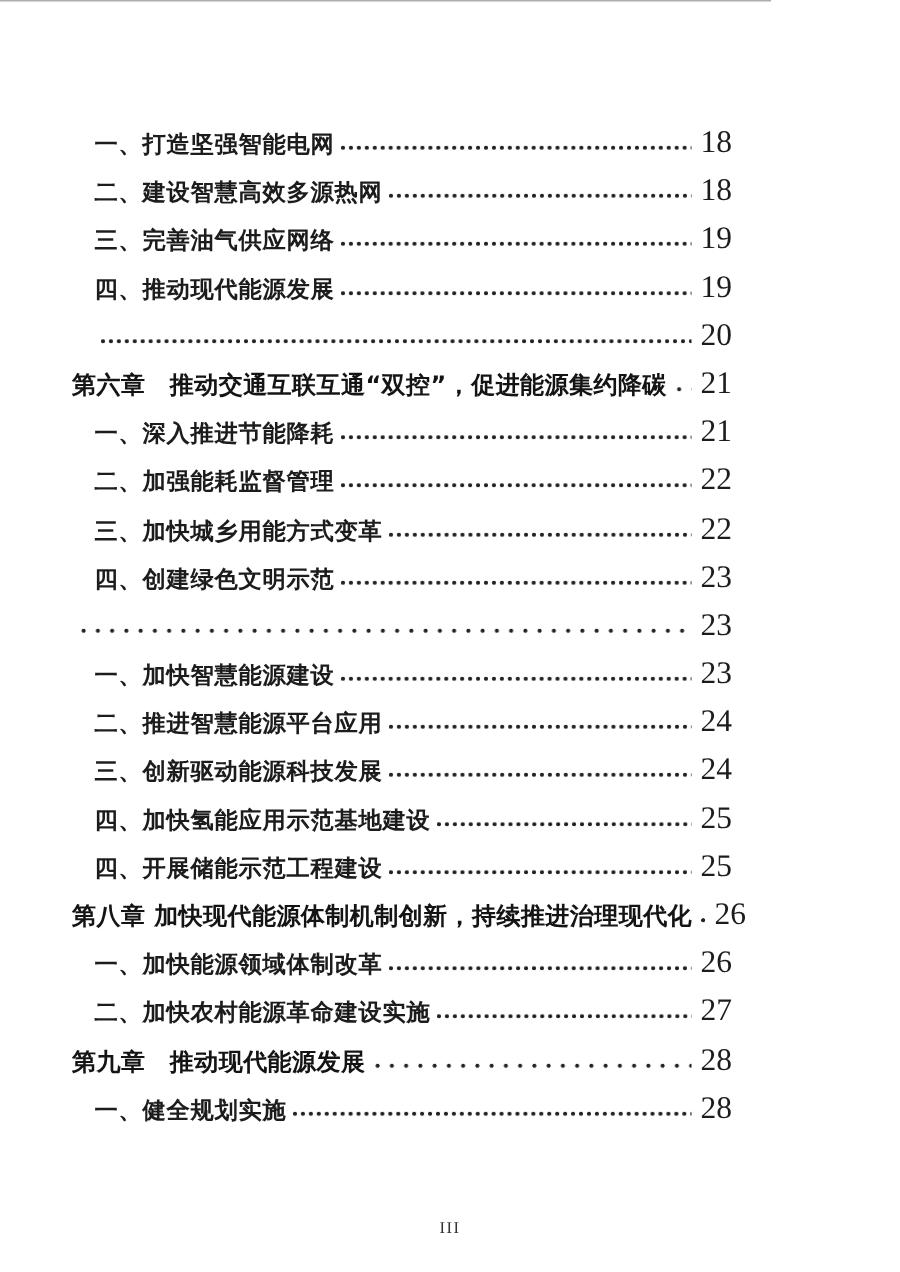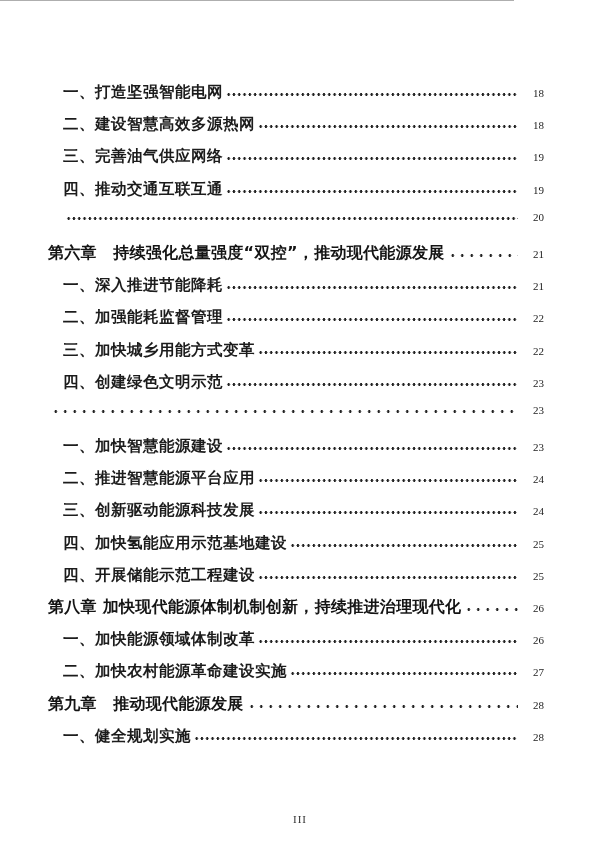--- a/index.html
+++ b/index.html
@@ -22,21 +22,21 @@
     width: 514px;
     height: 1px;
     background: #9a9a9a;
     opacity: .8;
   }
   .toc {
     position: absolute;
     top: 75px;
     left: 0;
     right: 0;
-    padding: 0 56px 0 0;
+    padding: 0 112px 0 0;
   }
   .row {
     display: flex;
     align-items: baseline;
     height: 32.2px;
     padding-top: 7px;
     box-sizing: border-box;
     white-space: nowrap;
   }
   .row.item {
@@ -69,21 +69,21 @@
   }
   .row.item .leader {
     background-size: 5.3px 5px;
   }
   .row.chapter .leader {
     background-size: 9.5px 5px;
   }
   .pagenum {
     font-family: "Liberation Serif", "DejaVu Serif", serif;
     font-weight: normal;
-    font-size: 11px;
+    font-size: 21px;
     letter-spacing: 0;
     min-width: 20px;
     text-align: right;
     color: #1c1c1c;
   }
   .footer {
     position: absolute;
     top: 770px;
     left: 0;
     width: 100%;
@@ -110,30 +110,30 @@
       <span class="title">二、建设智慧高效多源热网</span>
       <span class="leader"></span>
       <span class="pagenum">18</span>
     </div>
     <div class="row item">
       <span class="title">三、完善油气供应网络</span>
       <span class="leader"></span>
       <span class="pagenum">19</span>
     </div>
     <div class="row item">
-      <span class="title">四、推动交通互联互通</span>
+      <span class="title">四、推动现代能源发展</span>
       <span class="leader"></span>
       <span class="pagenum">19</span>
     </div>
     <div class="row item">
       <span class="leader"></span>
       <span class="pagenum">20</span>
     </div>
     <div class="row chapter">
-      <span class="title">第六章　持续强化总量强度“双控”，推动现代能源发展</span>
+      <span class="title">第六章　推动交通互联互通“双控”，促进能源集约降碳</span>
       <span class="leader"></span>
       <span class="pagenum">21</span>
     </div>
     <div class="row item">
       <span class="title">一、深入推进节能降耗</span>
       <span class="leader"></span>
       <span class="pagenum">21</span>
     </div>
     <div class="row item">
       <span class="title">二、加强能耗监督管理</span>

